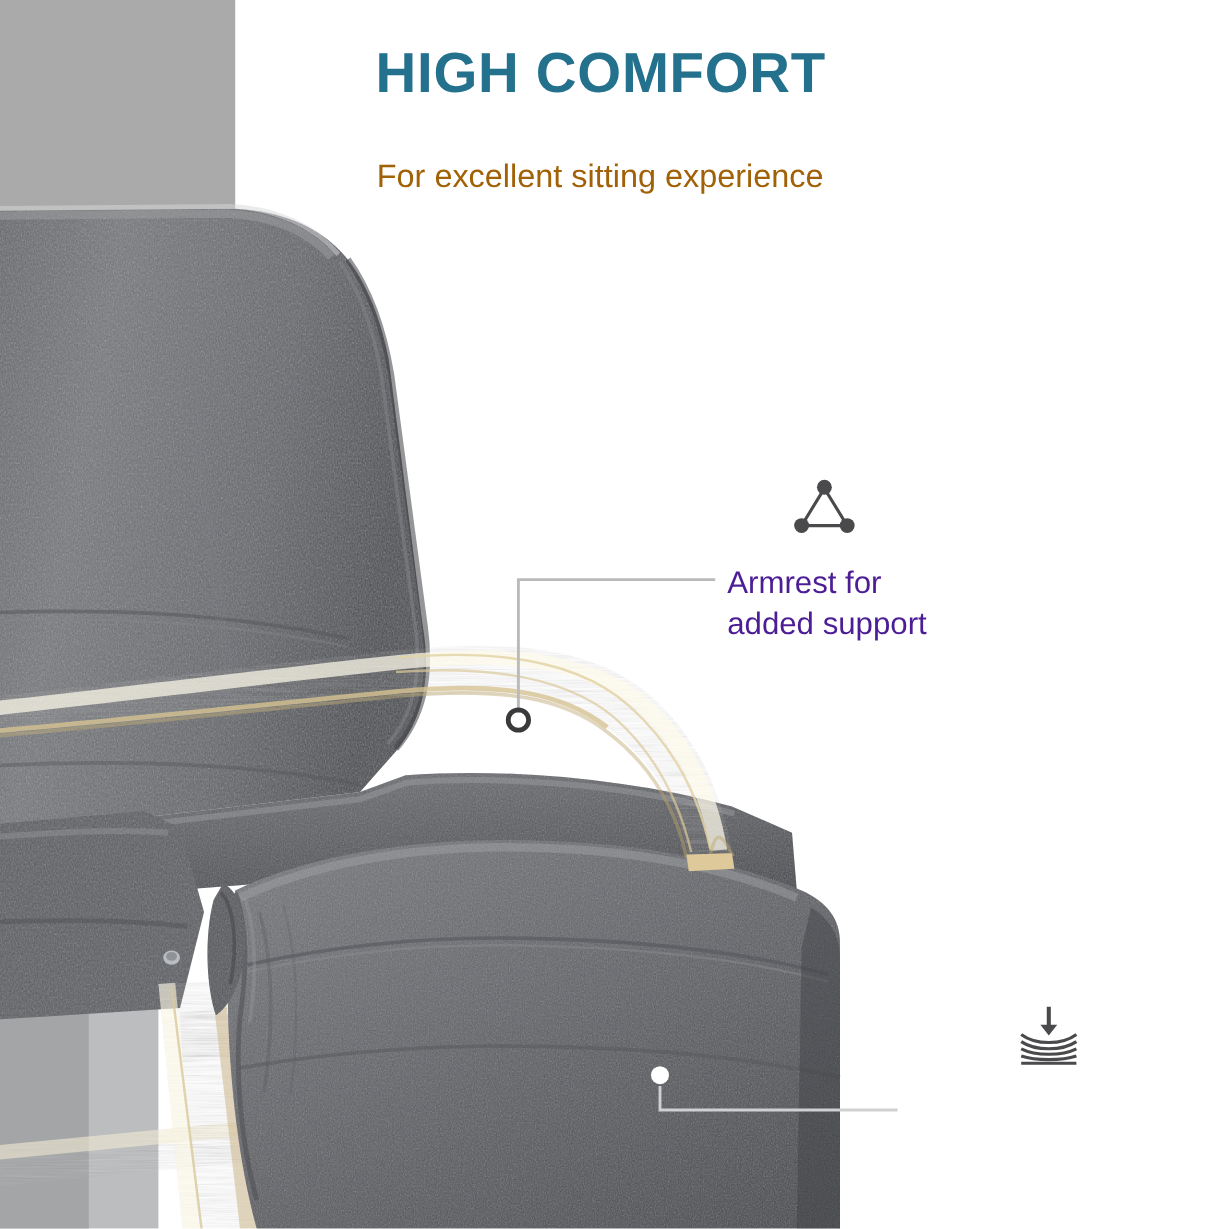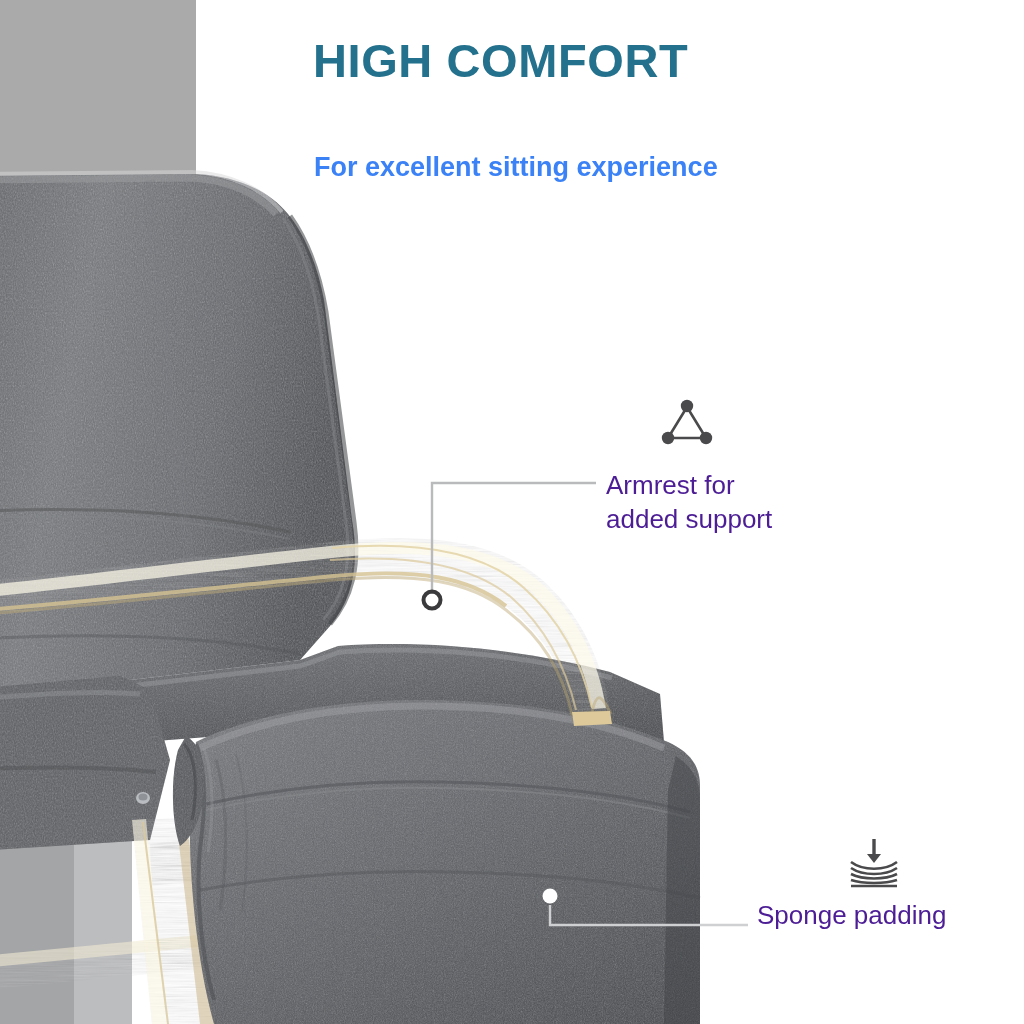--- a/index.html
+++ b/index.html
@@ -15,22 +15,22 @@
   #photo svg{display:block;}
 
   
   .title{
     position:absolute;left:313px;top:36px;
     font-size:47px;font-weight:bold;letter-spacing:0.6px;
     color:#23718c;line-height:1.05;white-space:nowrap;
   }
   .subtitle{
     position:absolute;left:314px;top:131px;
-    font-size:27px;font-weight:bold;color:#3b82f6;
-    line-height:1.2;white-space:nowrap;margin-top:20px;
+    font-size:27px;font-weight:normal;color:#a16207;
+    line-height:1.2;white-space:nowrap;
   }
   .greybox{
     position:absolute;left:313px;top:152px;width:580px;height:133px;
     background:#f2f2f2;z-index:-1;
   }
 
   
   .callout-text{
     position:absolute;font-size:26px;color:#4c1d95;line-height:1.32;
     font-weight:normal;white-space:pre-line;
@@ -303,15 +303,14 @@
       <path d="M31,2 L31,20" stroke="#4a4a4c" stroke-width="3.4" fill="none"></path>
       <path d="M24,17 L31,26 L38,17 Z" fill="#4a4a4c"></path>
 
       <path d="M8,25 C20,34 42,34 54,25" fill="none" stroke="#4a4a4c" stroke-width="2.6"></path>
       <path d="M8,31 C20,39 42,39 54,31" fill="none" stroke="#4a4a4c" stroke-width="2.6"></path>
       <path d="M8,37 C20,43 42,43 54,37" fill="none" stroke="#4a4a4c" stroke-width="2.6"></path>
       <path d="M8,43 C20,47 42,47 54,43" fill="none" stroke="#4a4a4c" stroke-width="2.6"></path>
       <path d="M8,49 L54,49" fill="none" stroke="#4a4a4c" stroke-width="2.6"></path>
     </svg>
   </div>
-  <div class="callout-text" id="sponge-text">Sponge padding</div>
 
 </div>
 
 </body></html>

